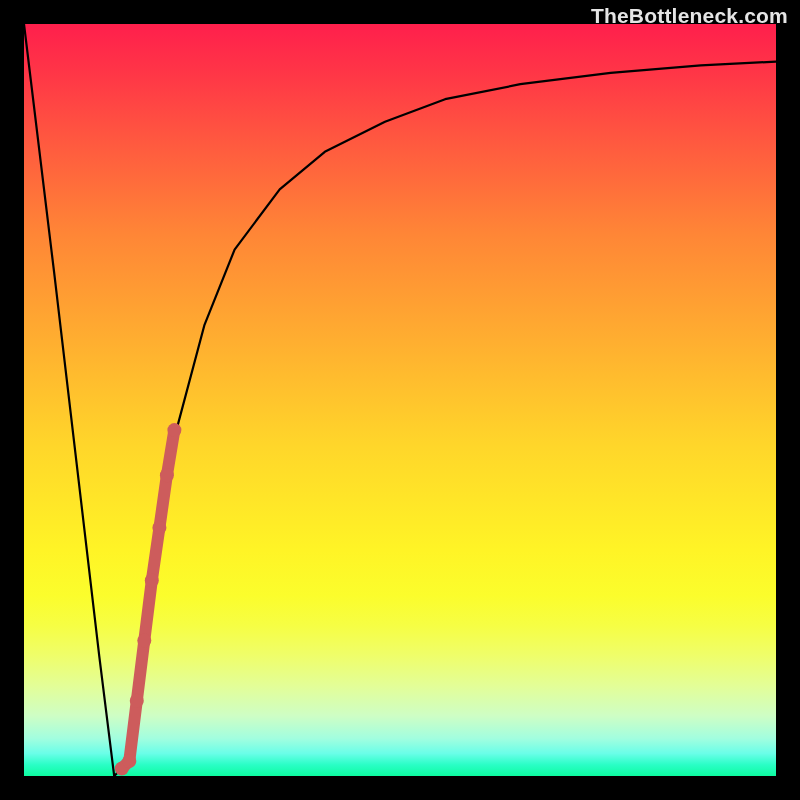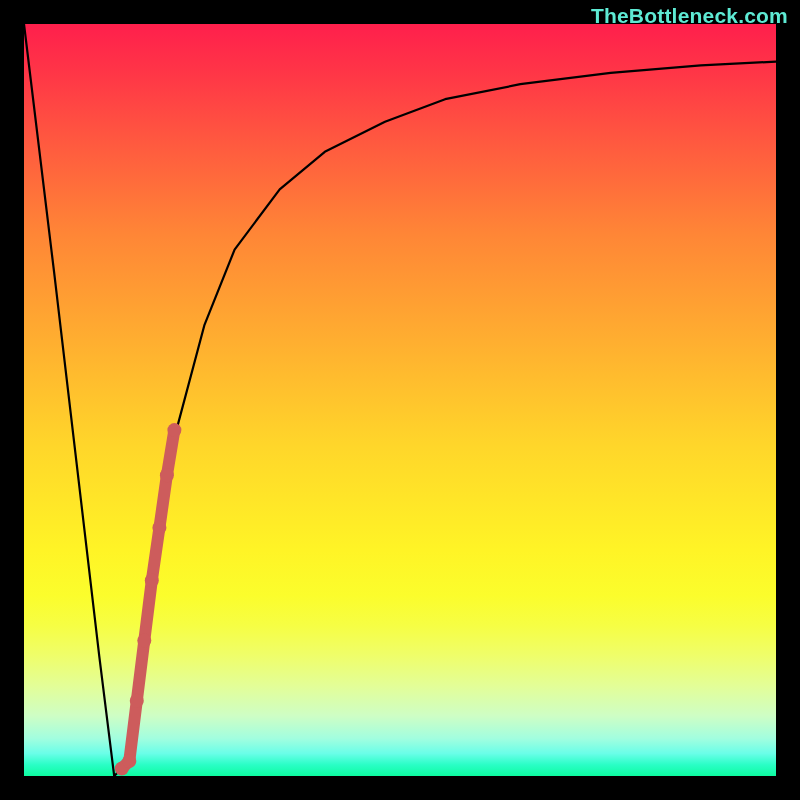--- a/index.html
+++ b/index.html
@@ -44,21 +44,21 @@
       #2afec6 98.5%,
       #0dfca0 100%
     );
   }
   .watermark {
     position: absolute;
     top: 4px;
     right: 12px;
     font-size: 21px;
     font-weight: 600;
-    color: #5eead4;
+    color: #e5e5e5;
     letter-spacing: 0.2px;
     z-index: 5;
     user-select: none;
   }
   svg.curves {
     position: absolute;
     left: 0;
     top: 0;
     width: 752px;
     height: 752px;

